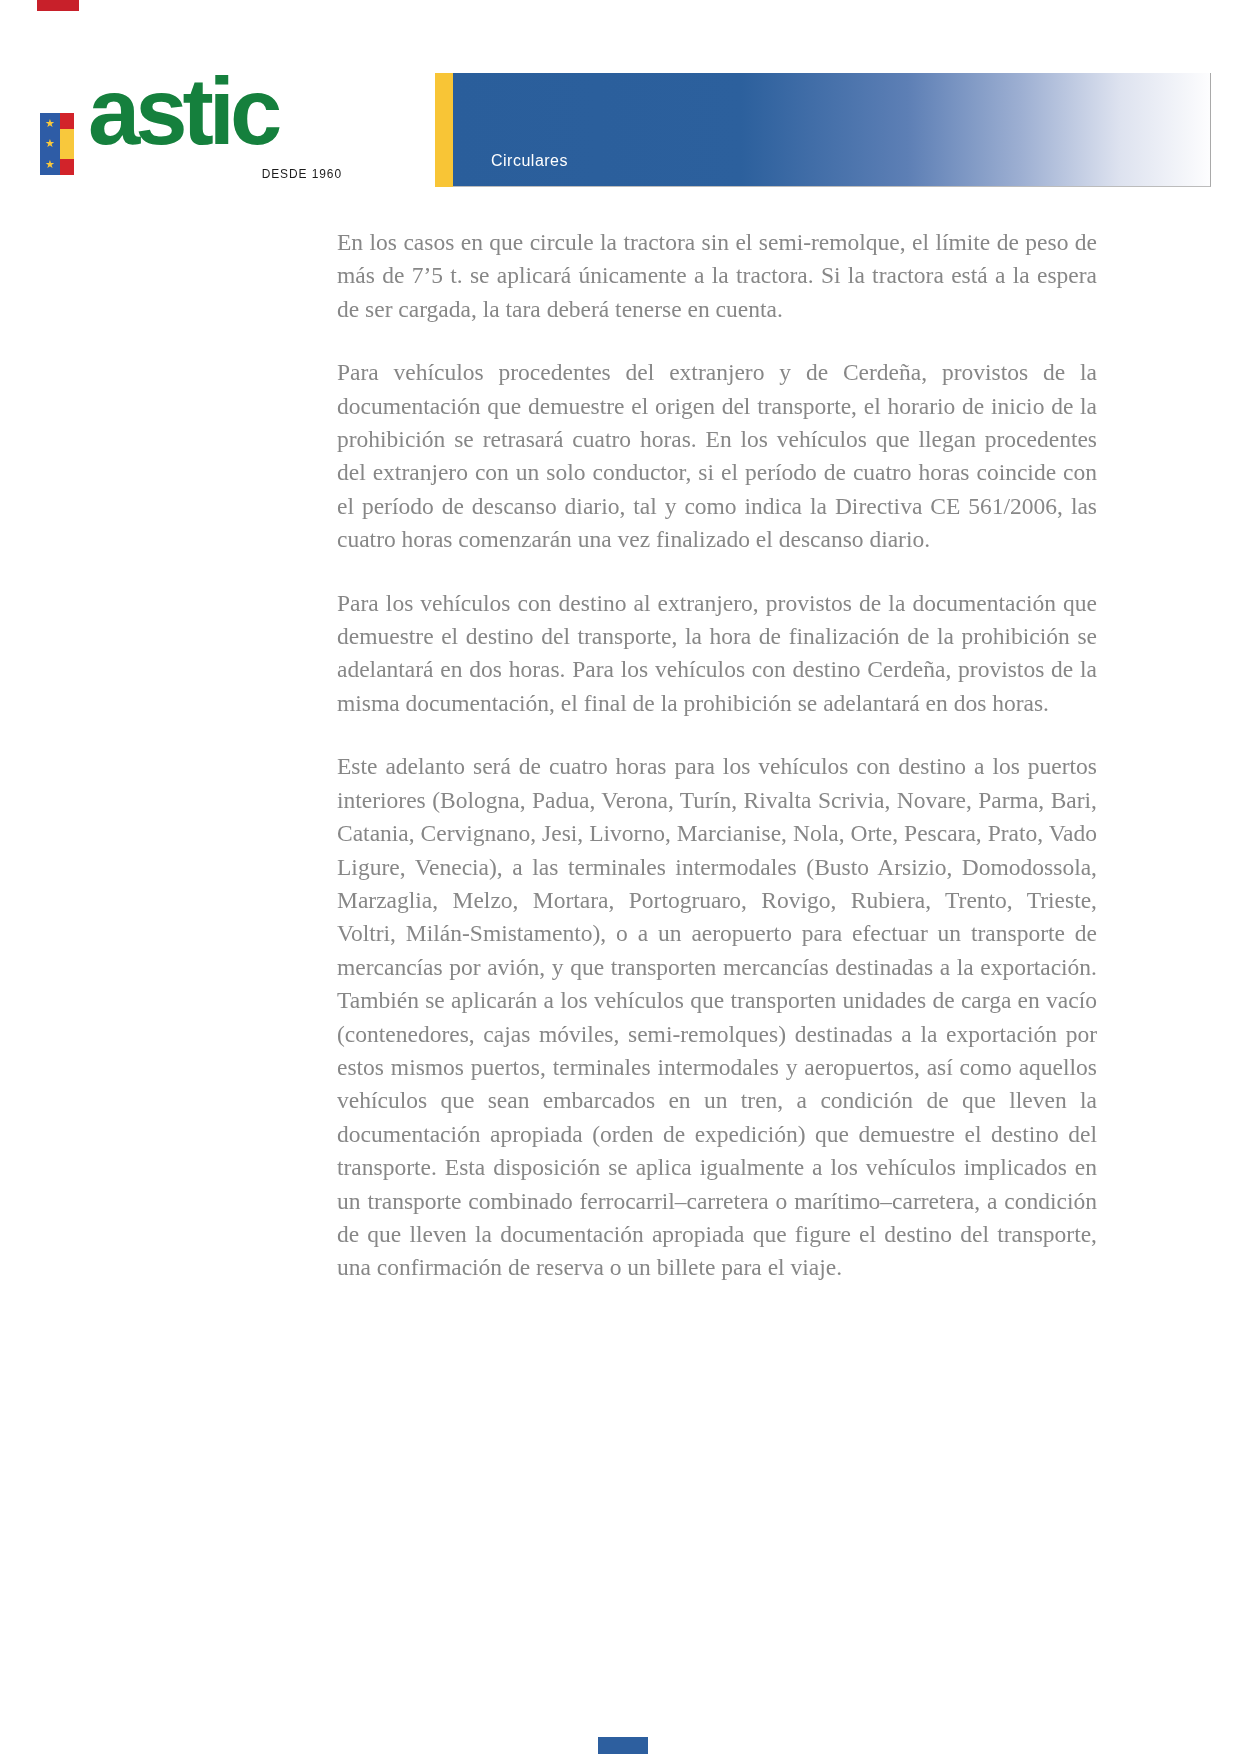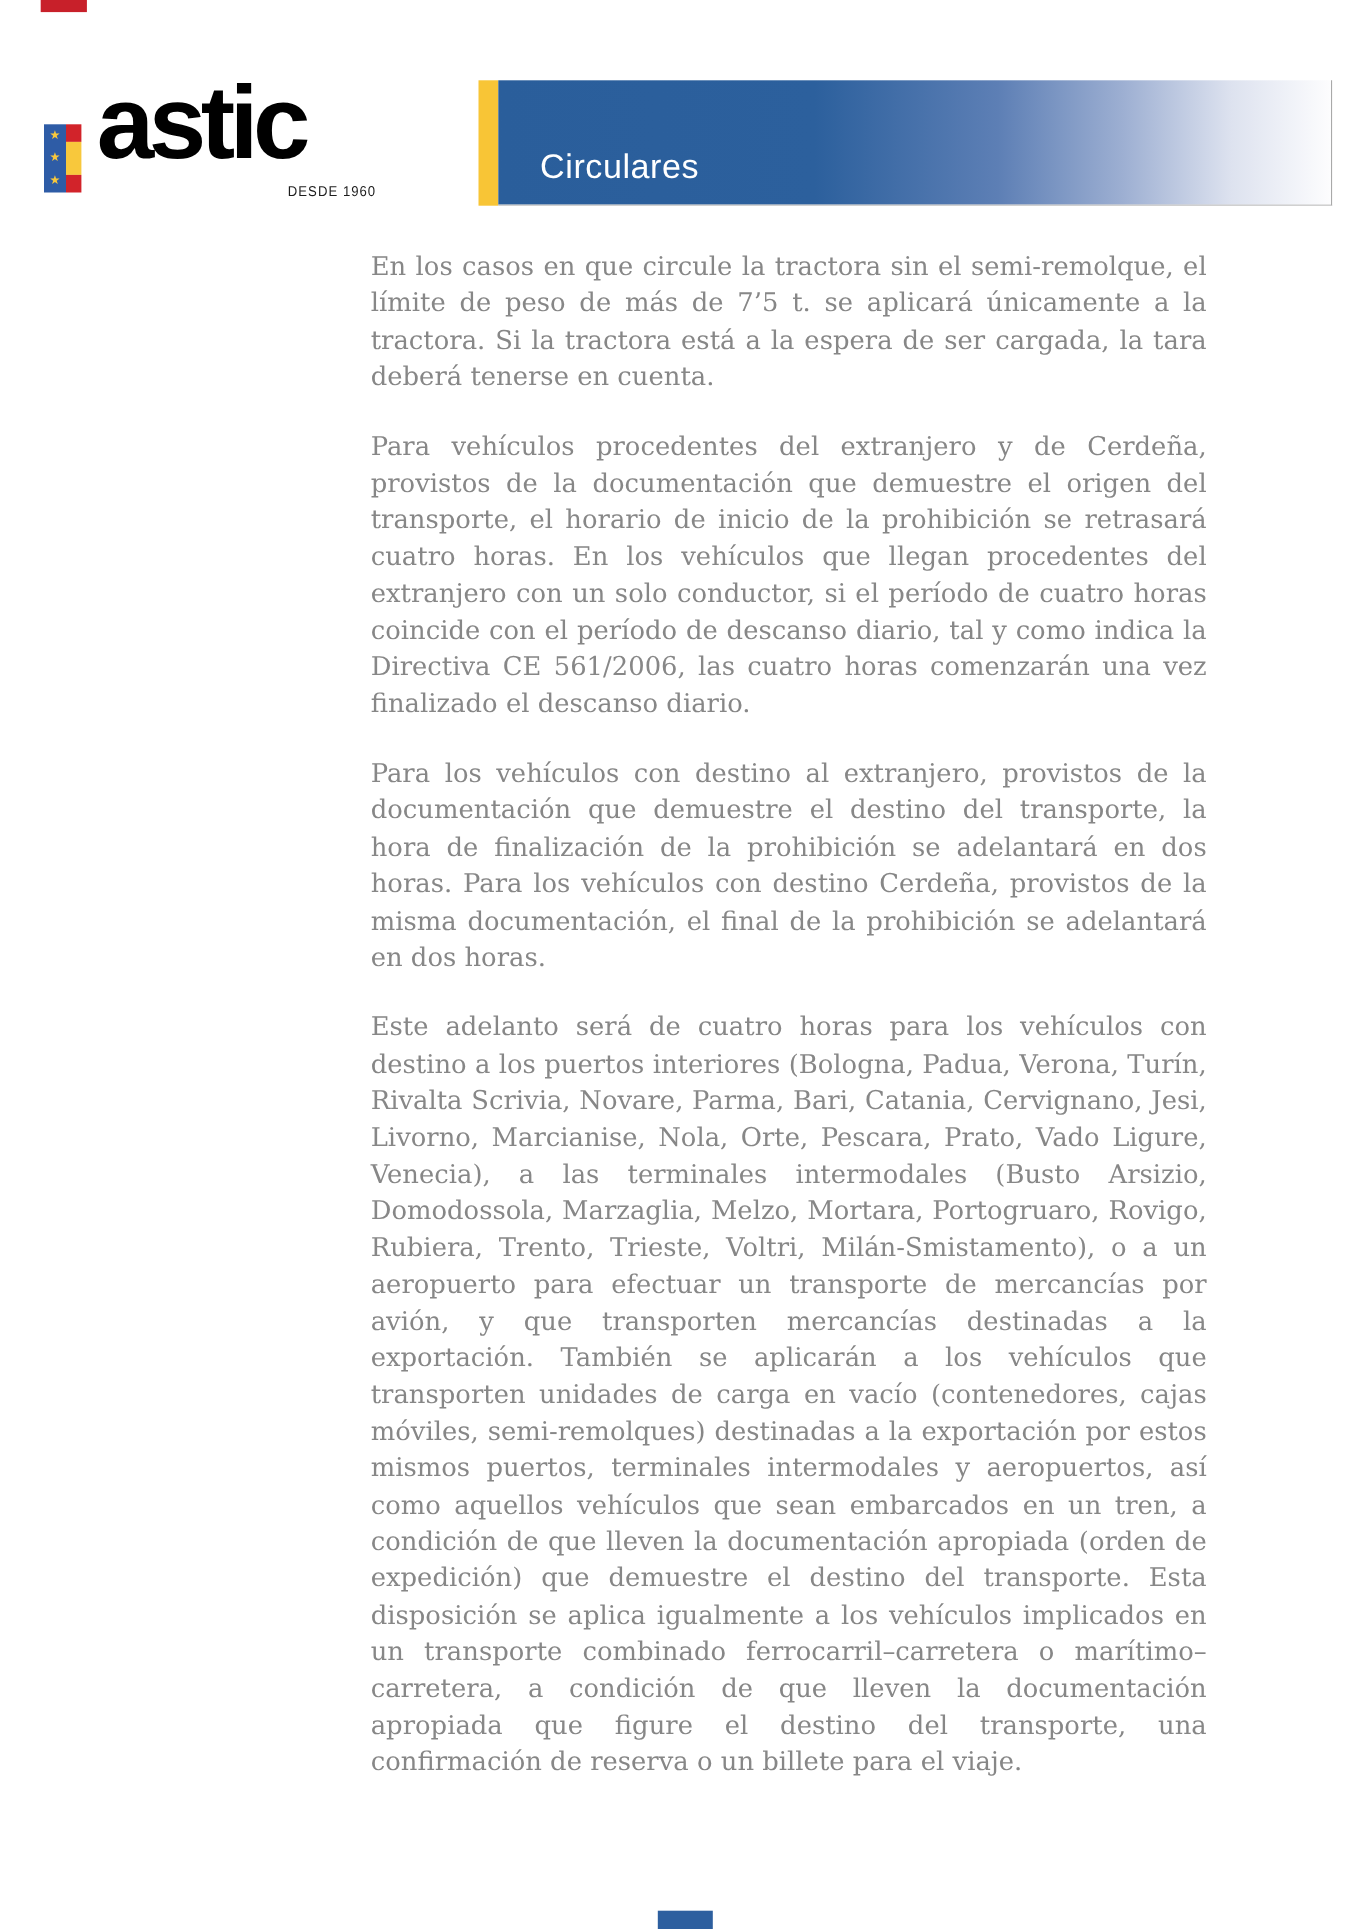--- a/index.html
+++ b/index.html
@@ -29,21 +29,21 @@
   .flag .flag-left span { color: #f8c83c; font-size: 11px; line-height: 11px; }
   .flag .flag-right { width: 42%; height: 100%; display: flex; flex-direction: column; }
   .flag .stripe-red-top { height: 26%; background: #d2232a; }
   .flag .stripe-yellow { height: 48%; background: #f8c83c; }
   .flag .stripe-red-bottom { height: 26%; background: #d2232a; }
 
   .brand-word {
     position: absolute; left: 48px; top: -22px;
     font-family: "Liberation Sans", sans-serif;
     font-weight: bold; font-size: 94px; letter-spacing: -5px;
-    color: #000000;
+    color: #15803d;
   }
   .brand-tagline {
     position: absolute; left: 202px; top: 86px; width: 100px;
     text-align: right;
     font-family: "Liberation Sans", sans-serif;
     font-size: 13px; letter-spacing: 1px; color: #1c1c1c;
     transform: scaleX(0.92); transform-origin: right;
   }
 
   
@@ -53,32 +53,32 @@
   }
   .header-bar {
     position: absolute; left: 453px; top: 73px; width: 758px; height: 114px;
     background: linear-gradient(to right,
       #2a5e9b 0%, #2c609d 38%, #5d7fb5 60%, #9dafd2 75%, #dde2ef 88%, #fdfdfe 100%);
     border-right: 1px solid #a9a9a9;
     border-bottom: 1px solid #bcbcbc;
   }
   .header-title {
     position: absolute; left: 38px; bottom: 16px;
-    color: #ffffff; font-size: 31px; font-family: "Liberation Sans", sans-serif;
+    color: #ffffff; font-size: 16px; font-family: "Liberation Sans", sans-serif;
     letter-spacing: 0.5px;
   }
 
   
   .doc-body {
     position: absolute; left: 337px; top: 226px; width: 760px;
     font-family: "DejaVu Serif", "Liberation Serif", serif;
     font-size: 23.5px; line-height: 33.4px; color: #878787;
     text-align: justify;
   }
-  .doc-body p { margin: 0 0 30px 0; }
+  .doc-body p { margin: 0 0 30px 0; font-family: Liberation Serif, serif; }
   .doc-body p:last-child { margin-bottom: 0; }
 </style>
 </head>
 <body>
 
 <div class="top-edge-mark"></div>
 <div class="bottom-edge-mark"></div>
 
 <div class="logo-block">
   <div class="flag">

